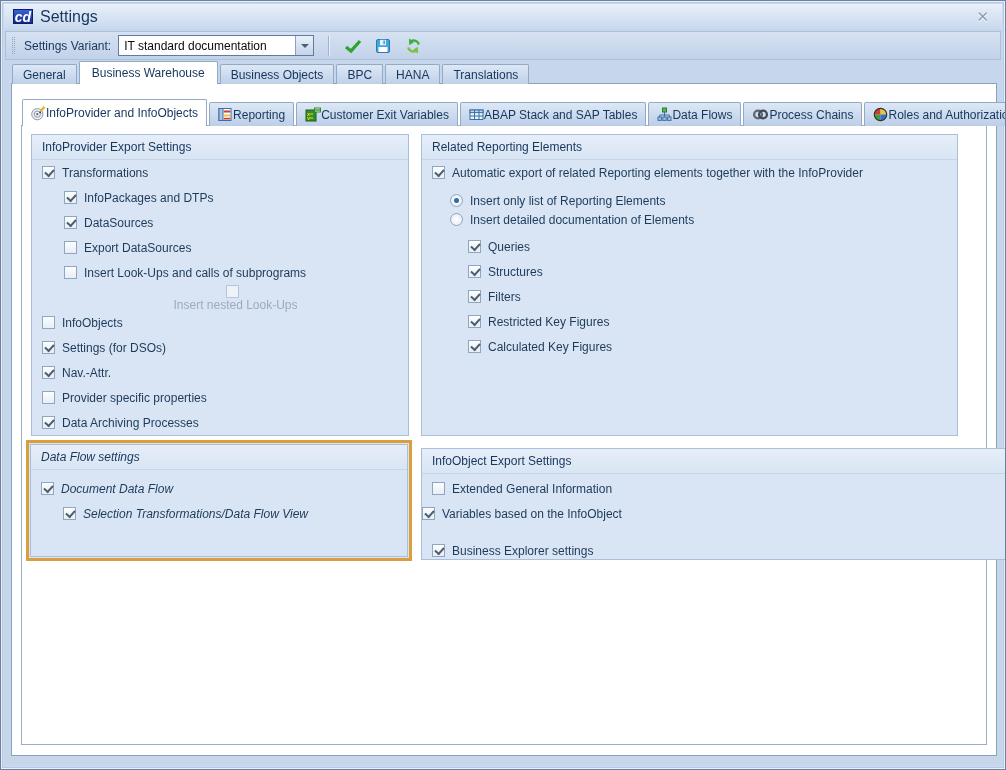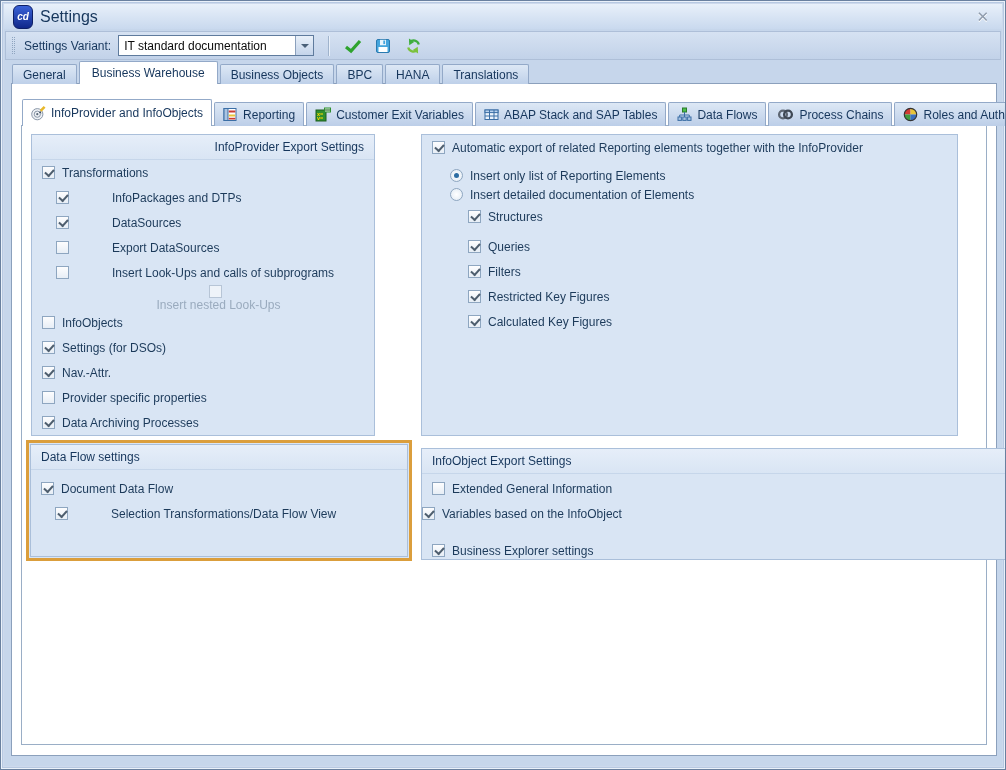--- a/index.html
+++ b/index.html
@@ -9,25 +9,25 @@
     border:1px solid #69809f;
     background:#c6d6eb;
     box-shadow: inset 0 0 0 1px #eaf1fa, inset 0 0 0 2px #b7c9e2, inset 0 0 0 3px #cdd9ec;
     font-family:"Liberation Sans","DejaVu Sans",sans-serif;
     font-size:12px; color:#1c3b5e; overflow:hidden;
   }
   
   .titlebar { position:absolute; top:3px; left:3px; right:3px; height:25px;
     background:linear-gradient(#e8f0fa,#c9d9ee);
     display:flex; align-items:center; padding:0 9px; }
-  .logo { width:20px; height:24px; flex:none;
+  .logo { width:20px; height:15px; flex:none;
     background:linear-gradient(#3a62d8,#10288a); color:#fff;
-    font-style:italic; font-weight:bold; font-size:10px;
+    font-style:italic; font-weight:bold; font-size:14px;
     display:flex; align-items:center; justify-content:center;
-    border:1px solid #0d1f66; border-radius:6px; margin-right:7px; }
+    border:1px solid #0d1f66; border-radius:0; margin-right:7px; }
   .title-text { font-size:16px; color:#16365c; }
   .close-btn { margin-left:auto; color:#8f9cad; font-weight:bold; font-size:15px;
     line-height:1; text-shadow:0 1px 0 #fff; cursor:default; padding:2px 4px; }
   
   .toolbar { position:absolute; top:30px; left:4px; right:4px; height:29px;
     border:1px solid #aebfd8; background:linear-gradient(#d6e2f2,#c2d2e9);
     display:flex; align-items:center; padding:0 6px; }
   .grip { width:3px; height:17px; border-left:1px dotted #8fa5c0; border-right:1px dotted #8fa5c0; margin-right:9px; }
   .variant-label { color:#16365c; }
   .combo { display:flex; width:196px; height:21px; border:1px solid #5f7b9d; background:#fff; margin-left:7px; }
@@ -41,39 +41,39 @@
   
   .main-tabs { position:absolute; left:11px; top:60px; height:23px; display:flex; align-items:flex-end; z-index:5; }
   .tab { height:20px; padding:0 10px; display:flex; align-items:center;
     background:linear-gradient(#dde8f5,#bed0e9); border:1px solid #93a9c8; border-bottom:none;
     border-radius:2px 2px 0 0; margin-right:2px; color:#16365c; white-space:nowrap;text-align:right; }
   .tab.active { background:#fff; height:23px; position:relative; z-index:6; padding:0 12px; }
   .main-page { position:absolute; left:10px; top:82px; width:986px; height:673px;
     background:#fff; border:1px solid #8ba0bc; }
   
   .sub-tabs { position:absolute; left:10px; top:15px; height:27px; display:flex; align-items:flex-end; z-index:5; }
-  .subtab { height:24px; padding:0 8px; display:flex; align-items:center; gap:5px;
+  .subtab { height:24px; padding:0 8px; display:flex; align-items:center; 
     background:linear-gradient(#dde8f5,#bccee8); border:1px solid #93a9c8; border-bottom:none;
     border-radius:2px 2px 0 0; margin-right:2px; color:#16365c; white-space:nowrap; }
   .subtab.active { background:#fff; height:27px; position:relative; z-index:6; }
   .subtab svg { flex:none; }
   .sub-page { position:absolute; left:9px; top:41px; width:966px; height:620px;
     background:#fff; border:1px solid #9aaec6; }
   
   .group { position:absolute; background:#d9e5f4; border:1px solid #aabfda; overflow:hidden; }
   .group-header { height:25px; line-height:25px; padding:0 10px; color:#16365c;
     background:linear-gradient(#e6eef9,#d9e5f4); border-bottom:1px solid #c6d6ea; }
-  #g1 { left:9px; top:8px;  width:344px; height:302px;text-align:right; }
+  #g1 { left:9px; top:8px;  width:378px; height:302px; }
   #g2 { left:399px; top:8px; width:537px; height:302px; }
-  #g3wrap { position:absolute; left:4px; top:314px; border:3px solid #db9e3c; padding:1px; background:#d9e5f4; }
+  #g3wrap { position:absolute; left:4px; top:314px; border:3px solid #db9e3c; padding:1px; background:#d9e5f4;font-style:italic; }
   #g3 { position:relative; width:378px; height:113px; background:#d9e5f4; border:1px solid #aabfda; }
   #g4 { left:399px; top:322px; width:588px; height:112px; }
   
   .row { display:flex; align-items:center; height:25px; padding-left:10px; }
-  .row.ind1 { padding-left:24px;gap:36px; }
+  .row.ind1 { padding-left:32px; }
   .row.ind2 { padding-left:31px;flex-direction:column; }
   .row.radio-row { height:19px; padding-left:28px; }
   .row.elem { padding-left:46px; }
   .mt6 { margin-top:6px; } .mt5 { margin-top:5px; } .mt2 { margin-top:2px; } .mt12 { margin-top:12px; }
   .lbl { color:#1c3a5a; }
   .row.disabled .lbl { color:#9aabbe; }
   .dual { display:flex;flex-direction:column; }
   .dual .cell { display:flex; align-items:center; }
   .dual .cell.left { width:270px; padding-left:10px; }
   
@@ -269,39 +269,40 @@
             <span class="cb"></span>
             <span class="lbl">Provider specific properties</span>
           </div>
         <div class="row">
             <span class="cb on"></span>
             <span class="lbl">Data Archiving Processes</span>
           </div>
       </div>
 
       <div class="group" id="g2">
+        <div class="group-header">Related Reporting Elements</div>
         <div class="row">
             <span class="cb on"></span>
             <span class="lbl">Automatic export of related Reporting elements together with the InfoProvider</span>
           </div>
         <div class="row radio-row mt6">
             <span class="rb on"></span>
             <span class="lbl">Insert only list of Reporting Elements</span>
           </div>
         <div class="row radio-row">
             <span class="rb"></span>
             <span class="lbl">Insert detailed documentation of Elements</span>
           </div>
+        <div class="row elem mt5">
+            <span class="cb on"></span>
+            <span class="lbl">Queries</span>
+          </div>
         <div class="row elem">
             <span class="cb on"></span>
             <span class="lbl">Structures</span>
-          </div>
-        <div class="row elem mt5">
-            <span class="cb on"></span>
-            <span class="lbl">Queries</span>
           </div>
         <div class="row elem">
             <span class="cb on"></span>
             <span class="lbl">Filters</span>
           </div>
         <div class="row elem">
             <span class="cb on"></span>
             <span class="lbl">Restricted Key Figures</span>
           </div>
         <div class="row elem">

